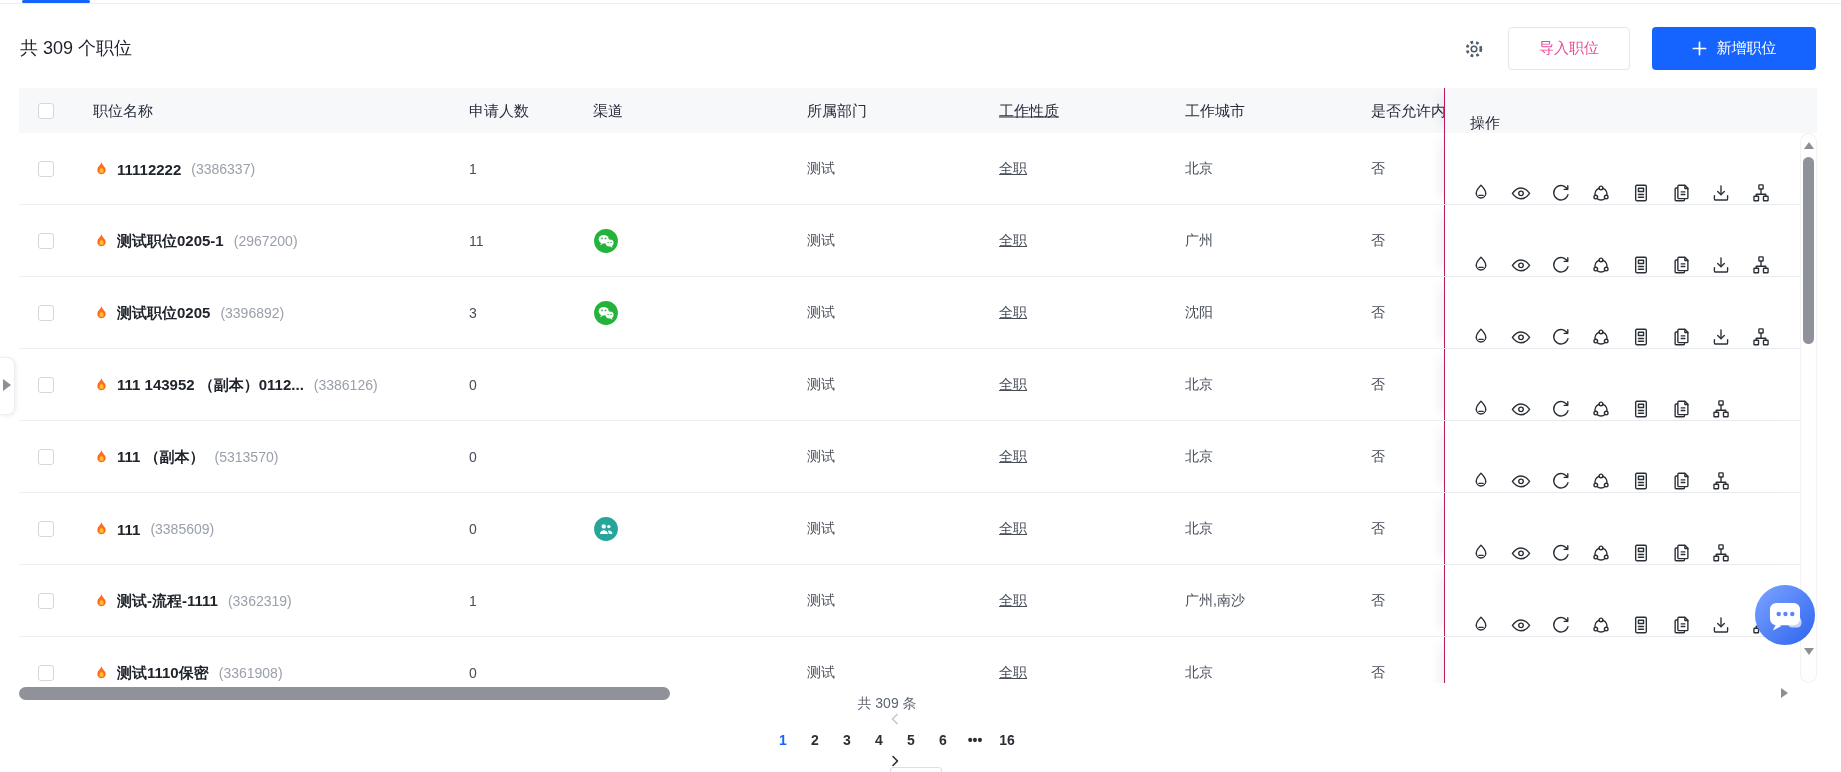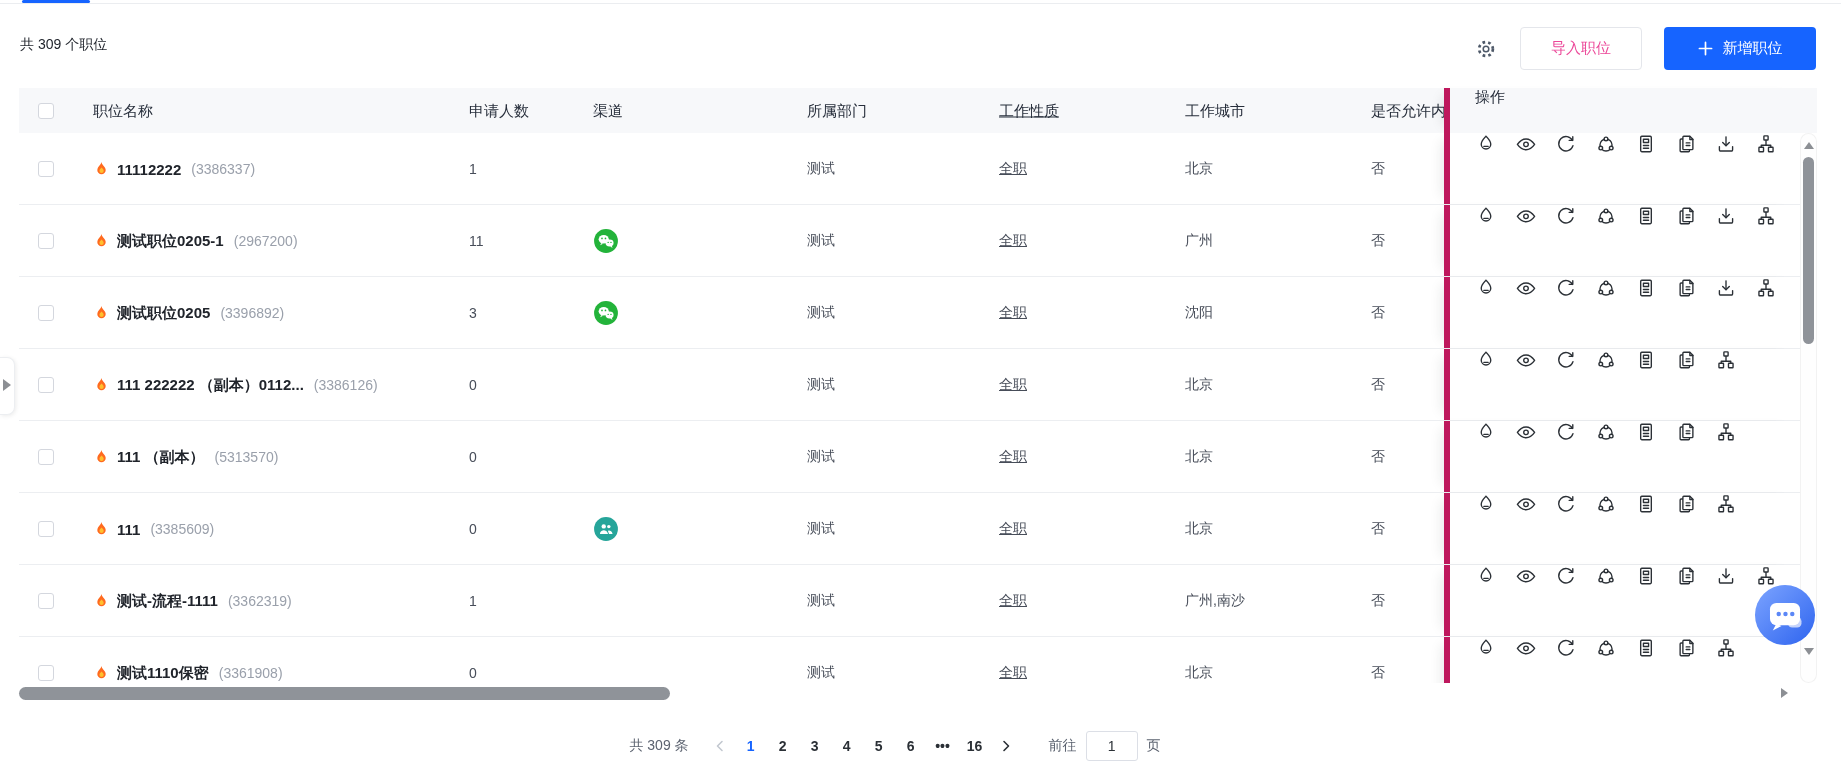--- a/index.html
+++ b/index.html
@@ -2,27 +2,27 @@
 <html><head>
 <meta charset="utf-8">
 <style>
   html,body{margin:0;padding:0;background:#fff;font-family:"Liberation Sans","DejaVu Sans",sans-serif;color:#20242b;}
   .stage{position:relative;width:1841px;height:772px;background:#fff;overflow:hidden;}
 
   
   .topline{position:absolute;top:3px;left:0;right:0;height:1px;background:#ebedf0;}
   .tab-underline{position:absolute;top:0;left:22px;width:68px;height:3px;background:#1664ff;border-radius:2px;}
 
-  .page-title{position:absolute;left:20px;top:36px;font-size:14px;font-weight:500;color:#1d2129;}
+  .page-title{position:absolute;left:20px;top:36px;font-size:18px;font-weight:500;color:#1d2129;}
 
   .toolbar{position:absolute;top:27px;right:25px;height:43px;display:flex;align-items:center;gap:22px;}
   .gear-btn{width:24px;height:24px;color:#4e5969;cursor:pointer;display:flex;align-items:center;}
   .btn{height:43px;display:flex;align-items:center;justify-content:center;border-radius:4px;font-size:15px;cursor:pointer;box-sizing:border-box;}
   .btn-plain{width:122px;border:1px solid #e4e6eb;background:#fff;color:#ec4899;}
-  .btn-primary{width:152px;background:#1664ff;color:#fff;gap:10px;font-weight:500;border:none;}
+  .btn-primary{width:164px;background:#1664ff;color:#fff;gap:10px;font-weight:500;border:none;}
   .plus-icon{width:15px;height:15px;}
 
   
   .table{position:absolute;left:19px;top:88px;width:1798px;height:617px;}
   .thead{position:relative;height:45px;background:#f7f8fa;}
   .tbody{position:relative;height:550px;overflow:hidden;}
   .tr{position:relative;height:71px;border-bottom:1px solid #eceef1;background:#fff;}
   .cell,.th{position:absolute;top:50%;transform:translateY(-50%);white-space:nowrap;}
   .th{font-size:15px;color:#272e3b;font-weight:500;}
   .c-check{left:19px;}
@@ -32,38 +32,38 @@
   .c-dept{left:788px;text-align:center;}
   .c-type{left:980px;text-decoration:underline;}
   .c-city{left:1166px;}
   .c-ref{left:1352px;}
   .cell{font-size:14px;color:#474d59;}
   .nm{font-weight:700;color:#20242b;font-size:15px;cursor:pointer;}
   .pid{color:#9aa0ab;font-size:14px;margin-left:3px;}
   .flame{width:17px;height:17px;flex:0 0 17px;}
   .chan-icon{width:26px;height:26px;}
 
-  .ops{position:absolute;left:1425px;top:0;bottom:0;width:356px;display:flex;align-items:flex-start;gap:18px;padding-left:25px;box-sizing:border-box;background:#fff;border-left:6px solid #be185d;box-shadow:-10px 0 12px -8px rgba(31,35,41,.10);}
+  .ops{position:absolute;left:1425px;top:0;bottom:0;width:356px;display:flex;align-items:flex-end;gap:18px;padding-left:25px;box-sizing:border-box;background:#fff;border-left:1px solid #be185d;box-shadow:-10px 0 12px -8px rgba(31,35,41,.10);}
   .thead .ops{background:#f7f8fa;}
   .ops-label{font-size:15px;color:#272e3b;font-weight:500;}
   .op-icon{width:22px;height:22px;color:#2b3036;cursor:pointer;flex:0 0 22px;}
 
   .checkbox{display:inline-block;width:16px;height:16px;border:1px solid #d4d7de;border-radius:3px;background:#fff;cursor:pointer;box-sizing:border-box;}
 
   
   .vscroll{position:absolute;left:1781px;top:45px;width:17px;height:550px;background:#fefefe;border-radius:9px;box-shadow:inset 0 0 0 1px #f2f2f2;}
   .vscroll .arr-up{position:absolute;left:4px;top:9px;width:0;height:0;border-left:5px solid transparent;border-right:5px solid transparent;border-bottom:7px solid #8c8f94;cursor:pointer;}
   .vscroll .thumb{position:absolute;left:3px;top:24px;width:11px;height:187px;border-radius:6px;background:#8f9399;cursor:pointer;}
   .vscroll .arr-dn{position:absolute;left:4px;bottom:28px;width:0;height:0;border-left:5px solid transparent;border-right:5px solid transparent;border-top:7px solid #8c8f94;cursor:pointer;}
   .hscroll{position:absolute;left:0;top:597px;width:1781px;height:18px;}
   .hscroll .thumb{position:absolute;left:0;top:2px;width:651px;height:13px;border-radius:7px;background:#8f9399;cursor:pointer;}
   .hscroll .arr-rt{position:absolute;right:12px;top:3px;width:0;height:0;border-top:5px solid transparent;border-bottom:5px solid transparent;border-left:7px solid #8c8f94;cursor:pointer;}
 
   
-  .pagination{position:absolute;top:724px;left:0;width:1790px;height:44px;display:flex;align-items:center;justify-content:center;font-size:14px;color:#5c6370;}
+  .pagination{position:absolute;top:724px;left:0;width:1790px;height:44px;display:flex;align-items:center;justify-content:center;font-size:14px;color:#5c6370;flex-direction:column;}
   .pg-total{margin-right:16px;color:#5c6370;}
   .pg-arrow{width:30px;height:30px;display:flex;align-items:center;justify-content:center;cursor:pointer;}
   .pg-prev{color:#c3c8d0;}
   .pg-next{color:#2b3036;}
   .page{min-width:28px;height:30px;display:flex;align-items:center;justify-content:center;font-weight:700;color:#2b3036;cursor:pointer;padding:0 2px;}
   .page.active{color:#1664ff;}
   .pg-goto{margin-left:28px;display:flex;align-items:center;gap:9px;color:#5c6370;}
   .pg-input{width:52px;height:30px;border:1px solid #dcdfe6;border-radius:3px;text-align:center;font-size:14px;color:#2b3036;font-family:inherit;box-sizing:border-box;}
 
   
@@ -351,21 +351,21 @@
               <use href="#i-org" xlink:href="#i-org"></use>
             </svg>
           </div>
   </div>
         <div class="tr">
     <span class="cell c-check checkbox"></span>
     <div class="cell c-name">
       <svg class="flame">
               <use href="#i-flame" xlink:href="#i-flame"></use>
             </svg>
-      <span class="nm">111 222222 （副本）0112...</span>
+      <span class="nm">111 143952 （副本）0112...</span>
       <span class="pid">(3386126)</span>
     </div>
     <a class="cell c-app">0</a>
     <div class="cell c-chan"></div>
     <div class="cell c-dept">测试</div>
     <div class="cell c-type">全职</div>
     <div class="cell c-city">北京</div>
     <div class="cell c-ref">否</div>
     <div class="ops">
             <svg class="op-icon">

